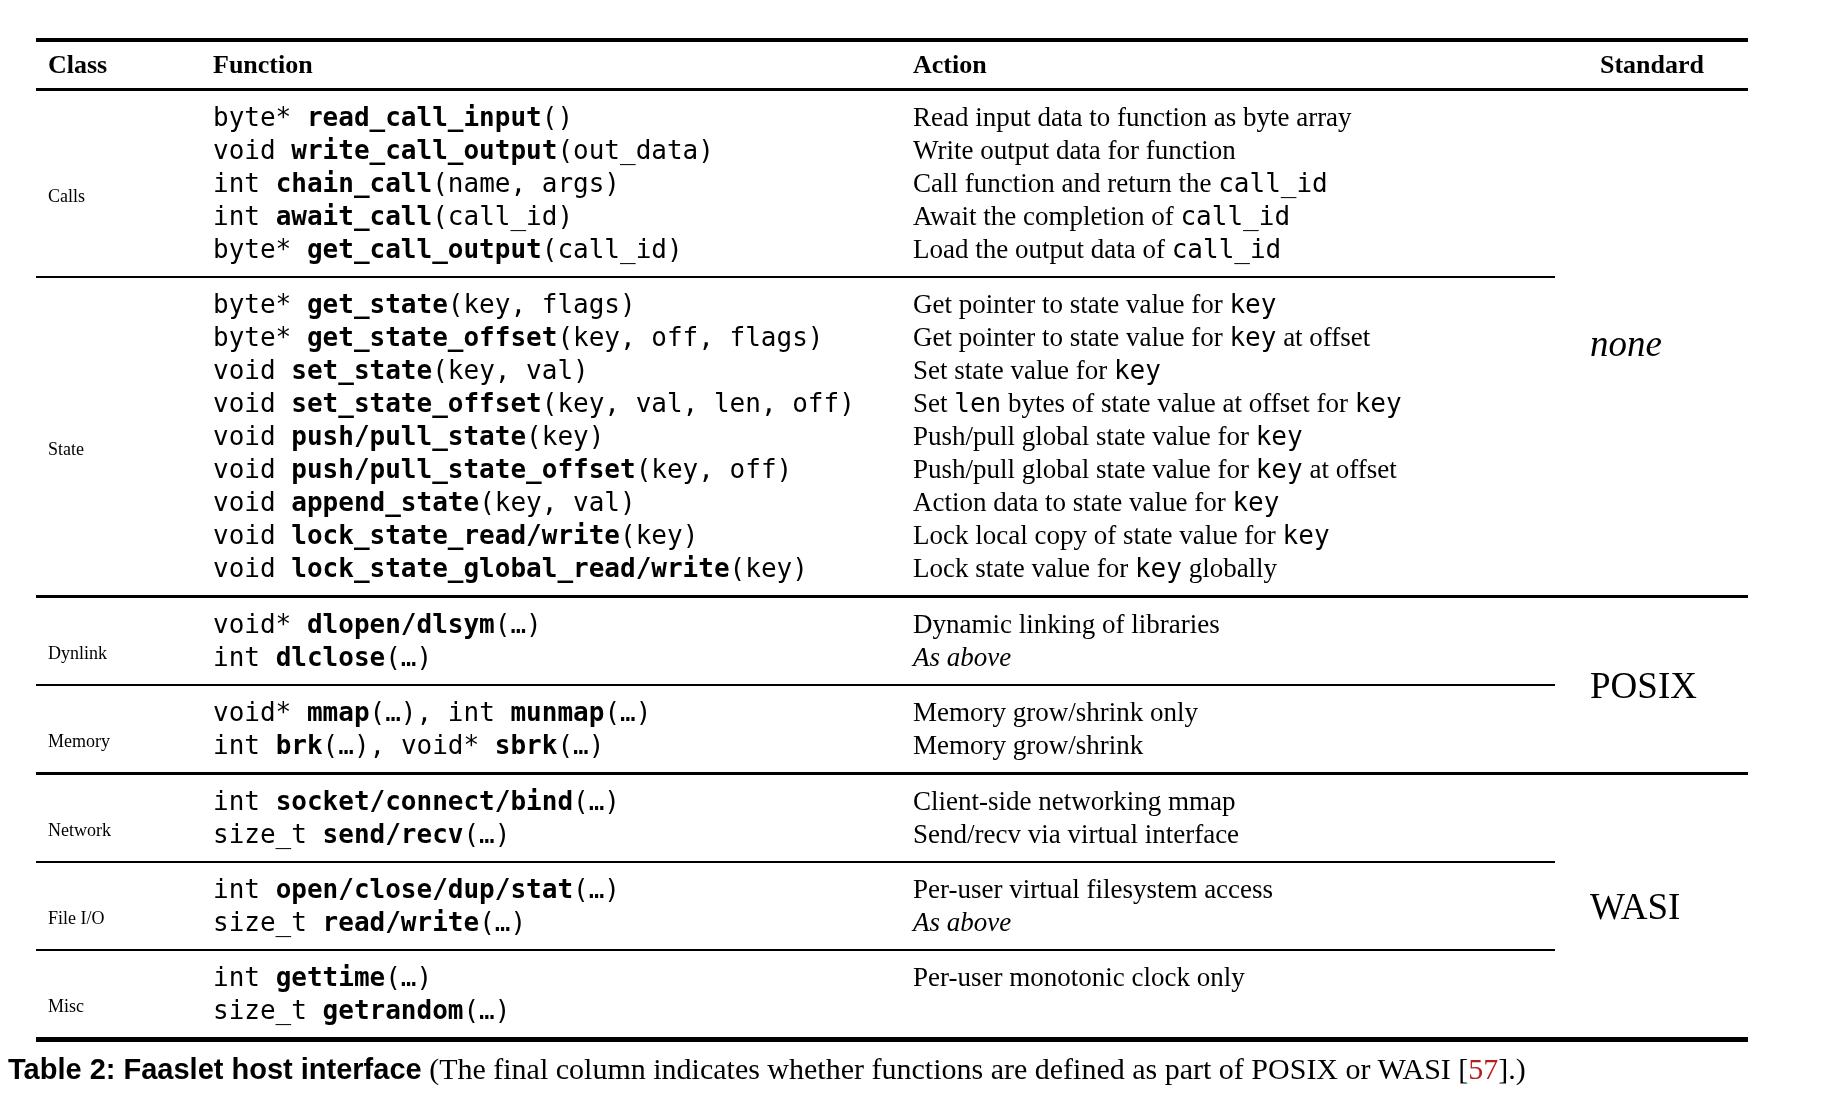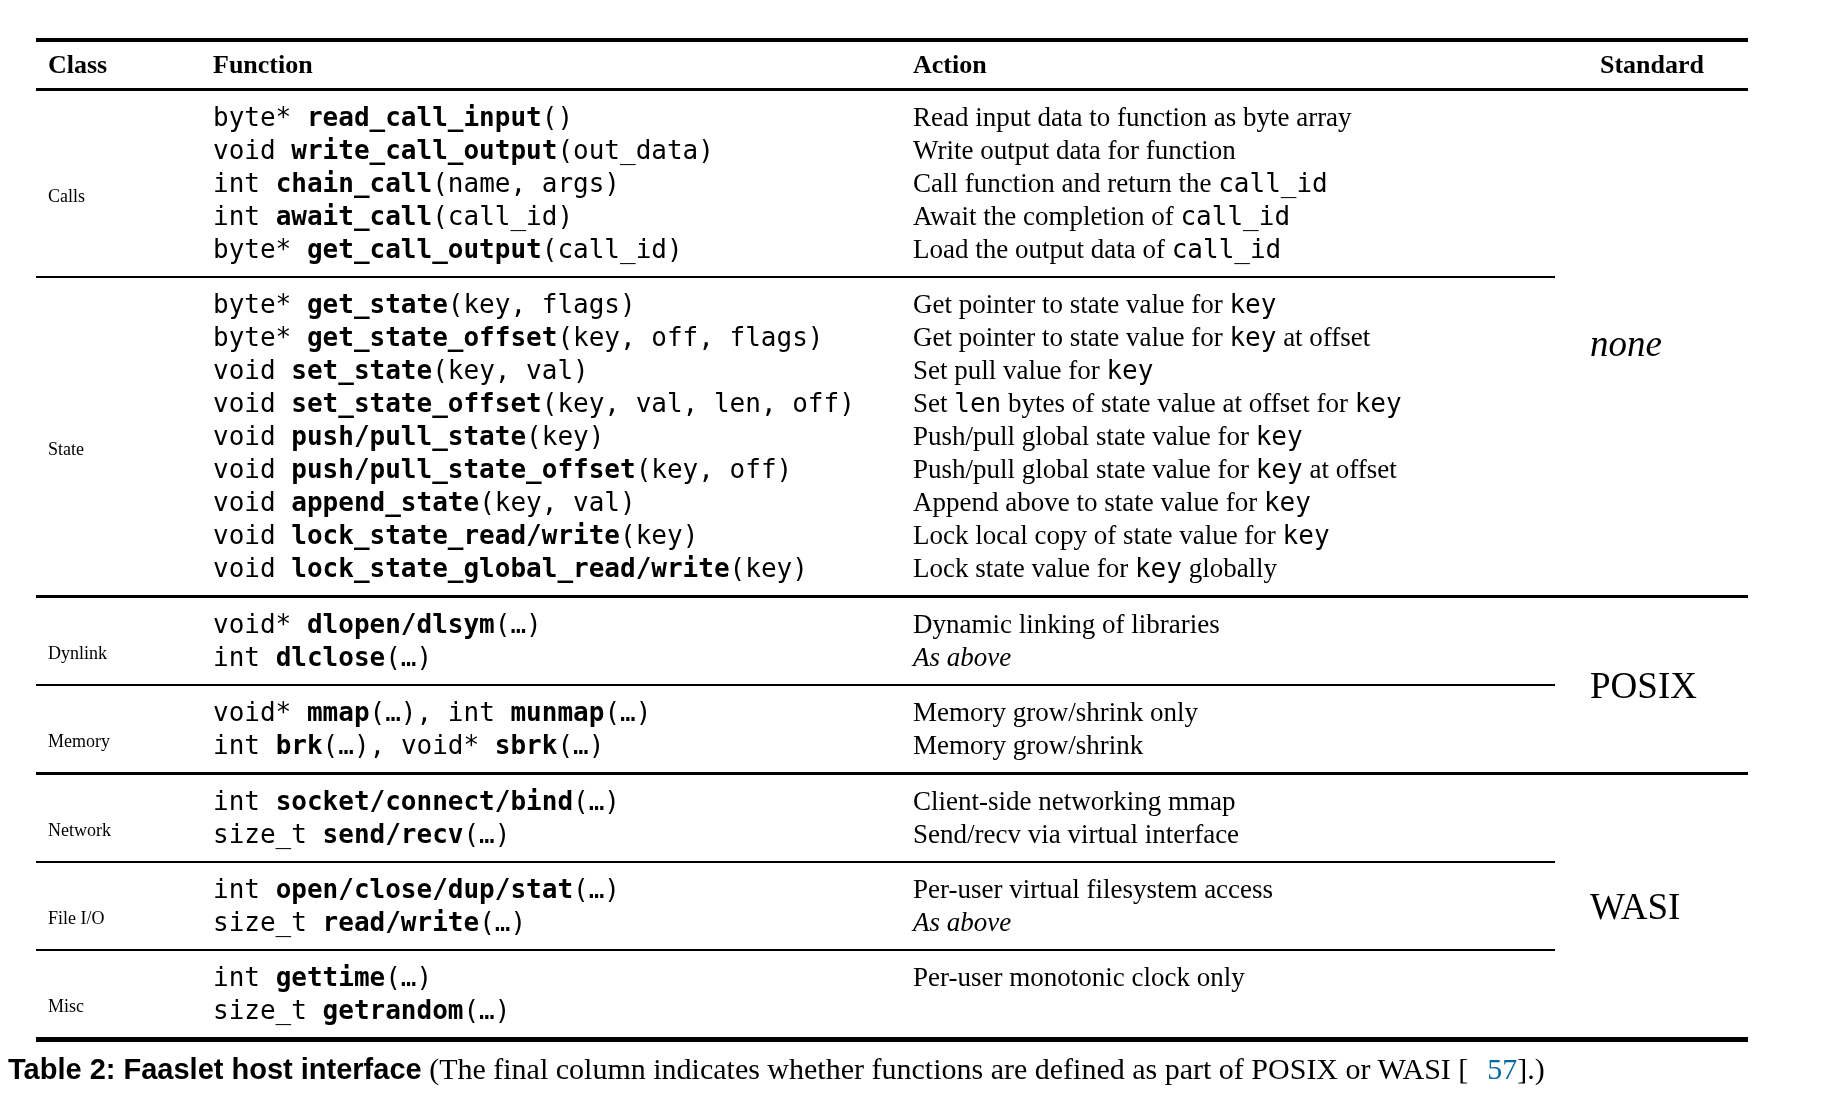--- a/index.html
+++ b/index.html
@@ -73,25 +73,25 @@
                 <div class="line"><span class="m">void </span><span class="mb">set_state_offset</span><span class="m">(key, val, len, off)</span></div>
                 <div class="line"><span class="m">void </span><span class="mb">push/pull_state</span><span class="m">(key)</span></div>
                 <div class="line"><span class="m">void </span><span class="mb">push/pull_state_offset</span><span class="m">(key, off)</span></div>
                 <div class="line"><span class="m">void </span><span class="mb">append_state</span><span class="m">(key, val)</span></div>
                 <div class="line"><span class="m">void </span><span class="mb">lock_state_read/write</span><span class="m">(key)</span></div>
                 <div class="line"><span class="m">void </span><span class="mb">lock_state_global_read/write</span><span class="m">(key)</span></div>
               </div>
               <div class="action-cell">
                 <div class="line"><span>Get pointer to state value for </span><span class="m">key</span></div>
                 <div class="line"><span>Get pointer to state value for </span><span class="m">key</span><span> at offset</span></div>
-                <div class="line"><span>Set pull value for </span><span class="m">key</span></div>
+                <div class="line"><span>Set state value for </span><span class="m">key</span></div>
                 <div class="line"><span>Set </span><span class="m">len</span><span> bytes of state value at offset for </span><span class="m">key</span></div>
                 <div class="line"><span>Push/pull global state value for </span><span class="m">key</span></div>
                 <div class="line"><span>Push/pull global state value for </span><span class="m">key</span><span> at offset</span></div>
-                <div class="line"><span>Append above to state value for </span><span class="m">key</span></div>
+                <div class="line"><span>Action data to state value for </span><span class="m">key</span></div>
                 <div class="line"><span>Lock local copy of state value for </span><span class="m">key</span></div>
                 <div class="line"><span>Lock state value for </span><span class="m">key</span><span> globally</span></div>
               </div>
             </div>
           </div>
           <div class="std-cell">
             <span class="std-label i">none</span>
           </div>
         </div>
         <div class="rule rule-mid"></div>
@@ -165,15 +165,15 @@
           </div>
           <div class="std-cell">
             <span class="std-label">WASI</span>
           </div>
         </div>
       </div>
     <div class="rule rule-bot"></div>
   </div>
 
   <div class="caption">
-    <span class="cap-label">Table 2: Faaslet host interface</span><span> (The final column indicates whether functions are defined as part of POSIX or WASI [</span><span class="cite" style="color: #0369a1; margin-left: 19px;">57</span><span>].)</span>
+    <span class="cap-label">Table 2: Faaslet host interface</span><span> (The final column indicates whether functions are defined as part of POSIX or WASI [</span><span class="cite" style="color: #b91c1c;">57</span><span>].)</span>
   </div>
 </div>
 
 </body></html>

